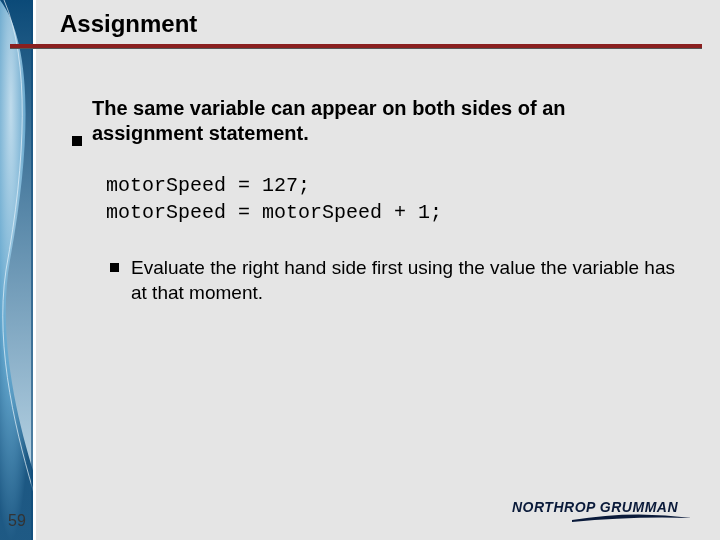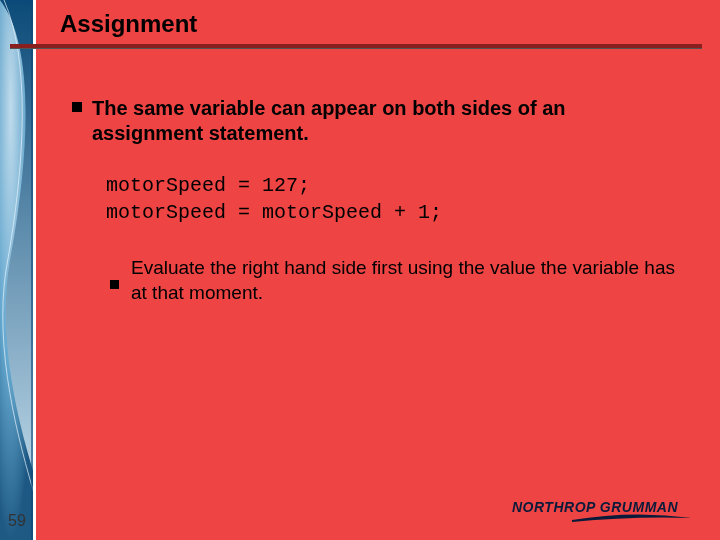--- a/index.html
+++ b/index.html
@@ -1,30 +1,30 @@
 <!DOCTYPE html>
 <html><head>
 <meta charset="utf-8">
 <style>
   * { margin: 0; padding: 0; box-sizing: border-box; }
   html, body { width: 720px; height: 540px; font-family: Arial, Helvetica, sans-serif; background: #fff; overflow: hidden; }
-  .slide { position: relative; width: 720px; height: 540px; background: #ef4444; }
+  .slide { position: relative; width: 720px; height: 540px; background: #e5e5e5; }
   .sidebar { position: absolute; left: 0; top: 0; width: 36px; height: 540px; }
   .sidebar svg { display: block; }
   .title-wrap { position: absolute; left: 60px; top: 10px; right: 18px; }
   .title { font-size: 24px; font-weight: bold; color: #000; padding-bottom: 6px; }
   .title-rule { position: absolute; left: 10px; right: 18px; top: 44px; height: 4px; background: #8a1f1f; }
   .title-rule-thin { position: absolute; left: 10px; right: 18px; top: 48px; height: 1px; background: #555; }
   .content { position: absolute; left: 72px; top: 96px; right: 40px; color: #000; }
-  .b1 { display: flex; align-items: flex-start; margin-bottom: 10px; }
+  .b1 { display: flex; align-items: flex-end; margin-bottom: 10px; }
   .b1 .sq { flex: 0 0 auto; width: 10px; height: 10px; background: #000; margin-top: 6px; margin-right: 10px; }
   .b1 .txt { font-size: 20px; font-weight: bold; line-height: 1.25; }
   .code { font-family: Liberation Mono, monospace; font-size: 20px; line-height: 1.35; margin: 26px 0 30px 34px; white-space: pre; }
   .b2list { margin-left: 38px; margin-top: 4px; }
-  .b2 { display: flex; align-items: center; margin-bottom: 4px; }
+  .b2 { display: flex; align-items: flex-start; margin-bottom: 4px; }
   .b2 .sq { flex: 0 0 auto; width: 9px; height: 9px; background: #000; margin-top: 7px; margin-right: 12px; }
   .b2 .txt { font-size: 19px; line-height: 1.3; }
   .pagenum { position: absolute; left: 8px; bottom: 10px; font-size: 16px; color: #333; }
   .logo { position: absolute; right: 28px; bottom: 16px; }
   .logo-text { font-family: Arial, sans-serif; font-weight: 900; font-style: italic; letter-spacing: 0.5px; font-size: 14px; color: #0a1a3a; display: inline-flex; align-items: center; }
   .logo-text .gap { display: inline-block; width: 4px; }
   .logo-swoosh { display: block; margin-left: 60px; margin-top: -2px; }
 </style>
 </head>
 <body>

